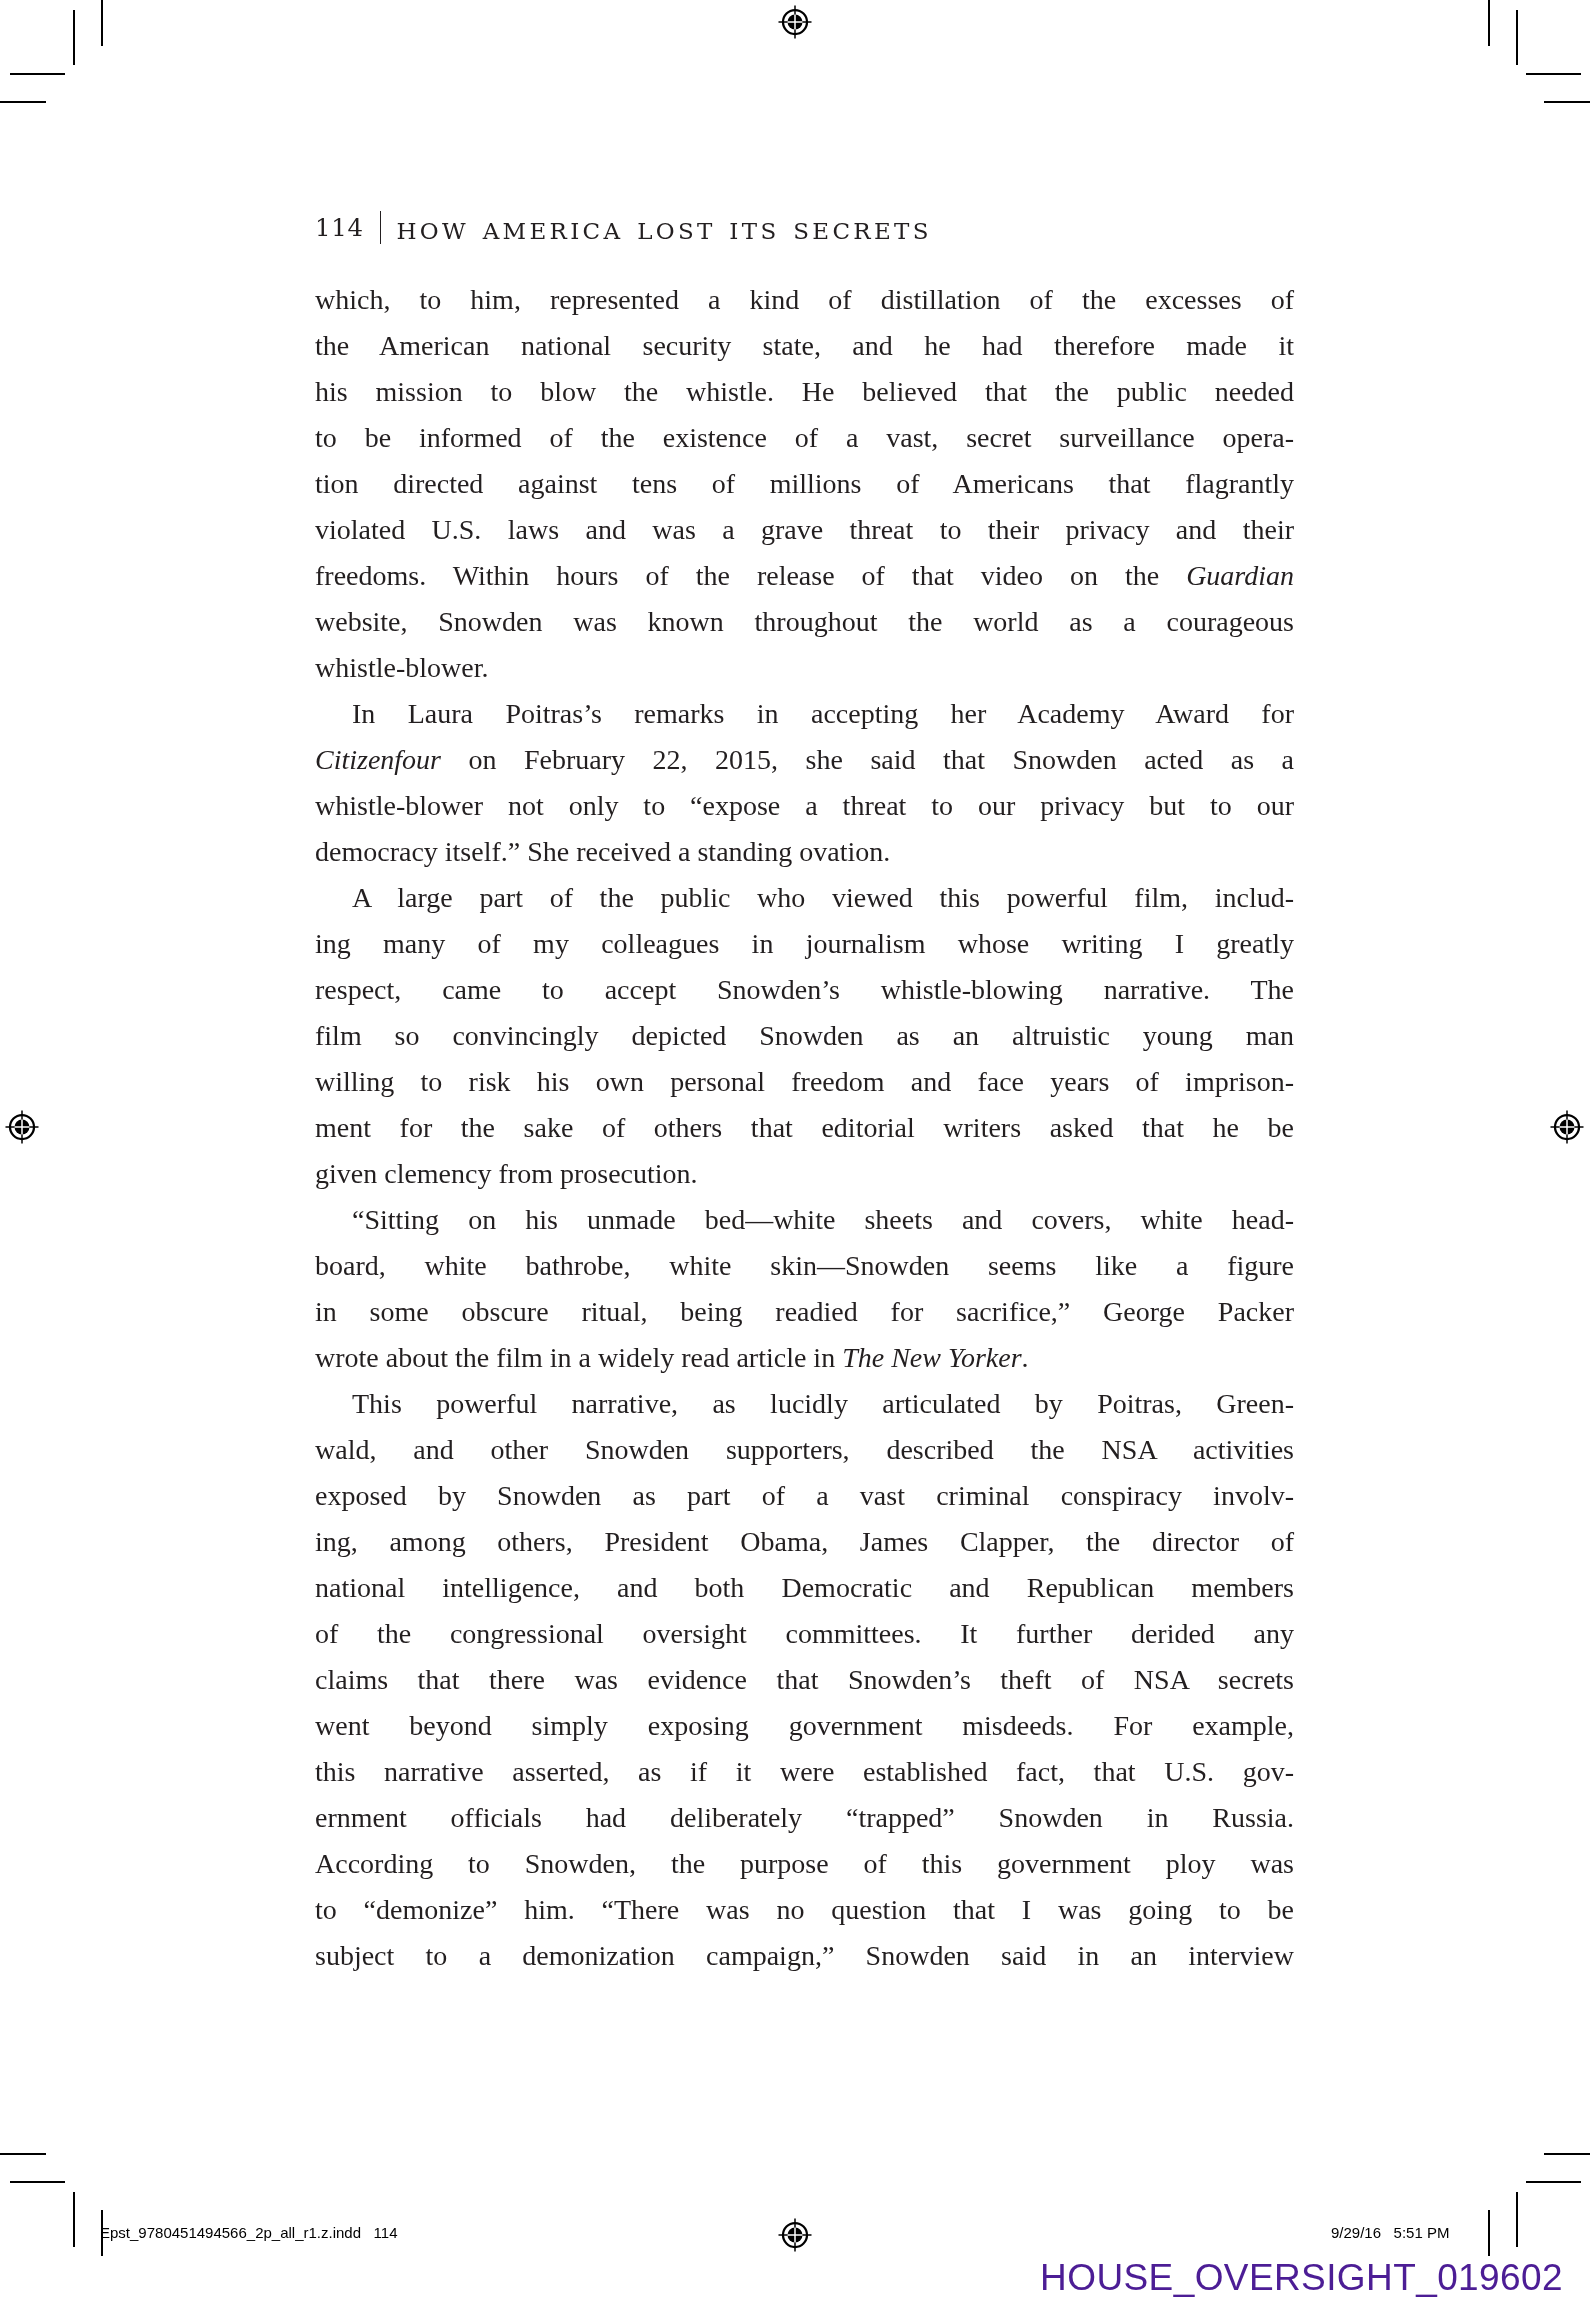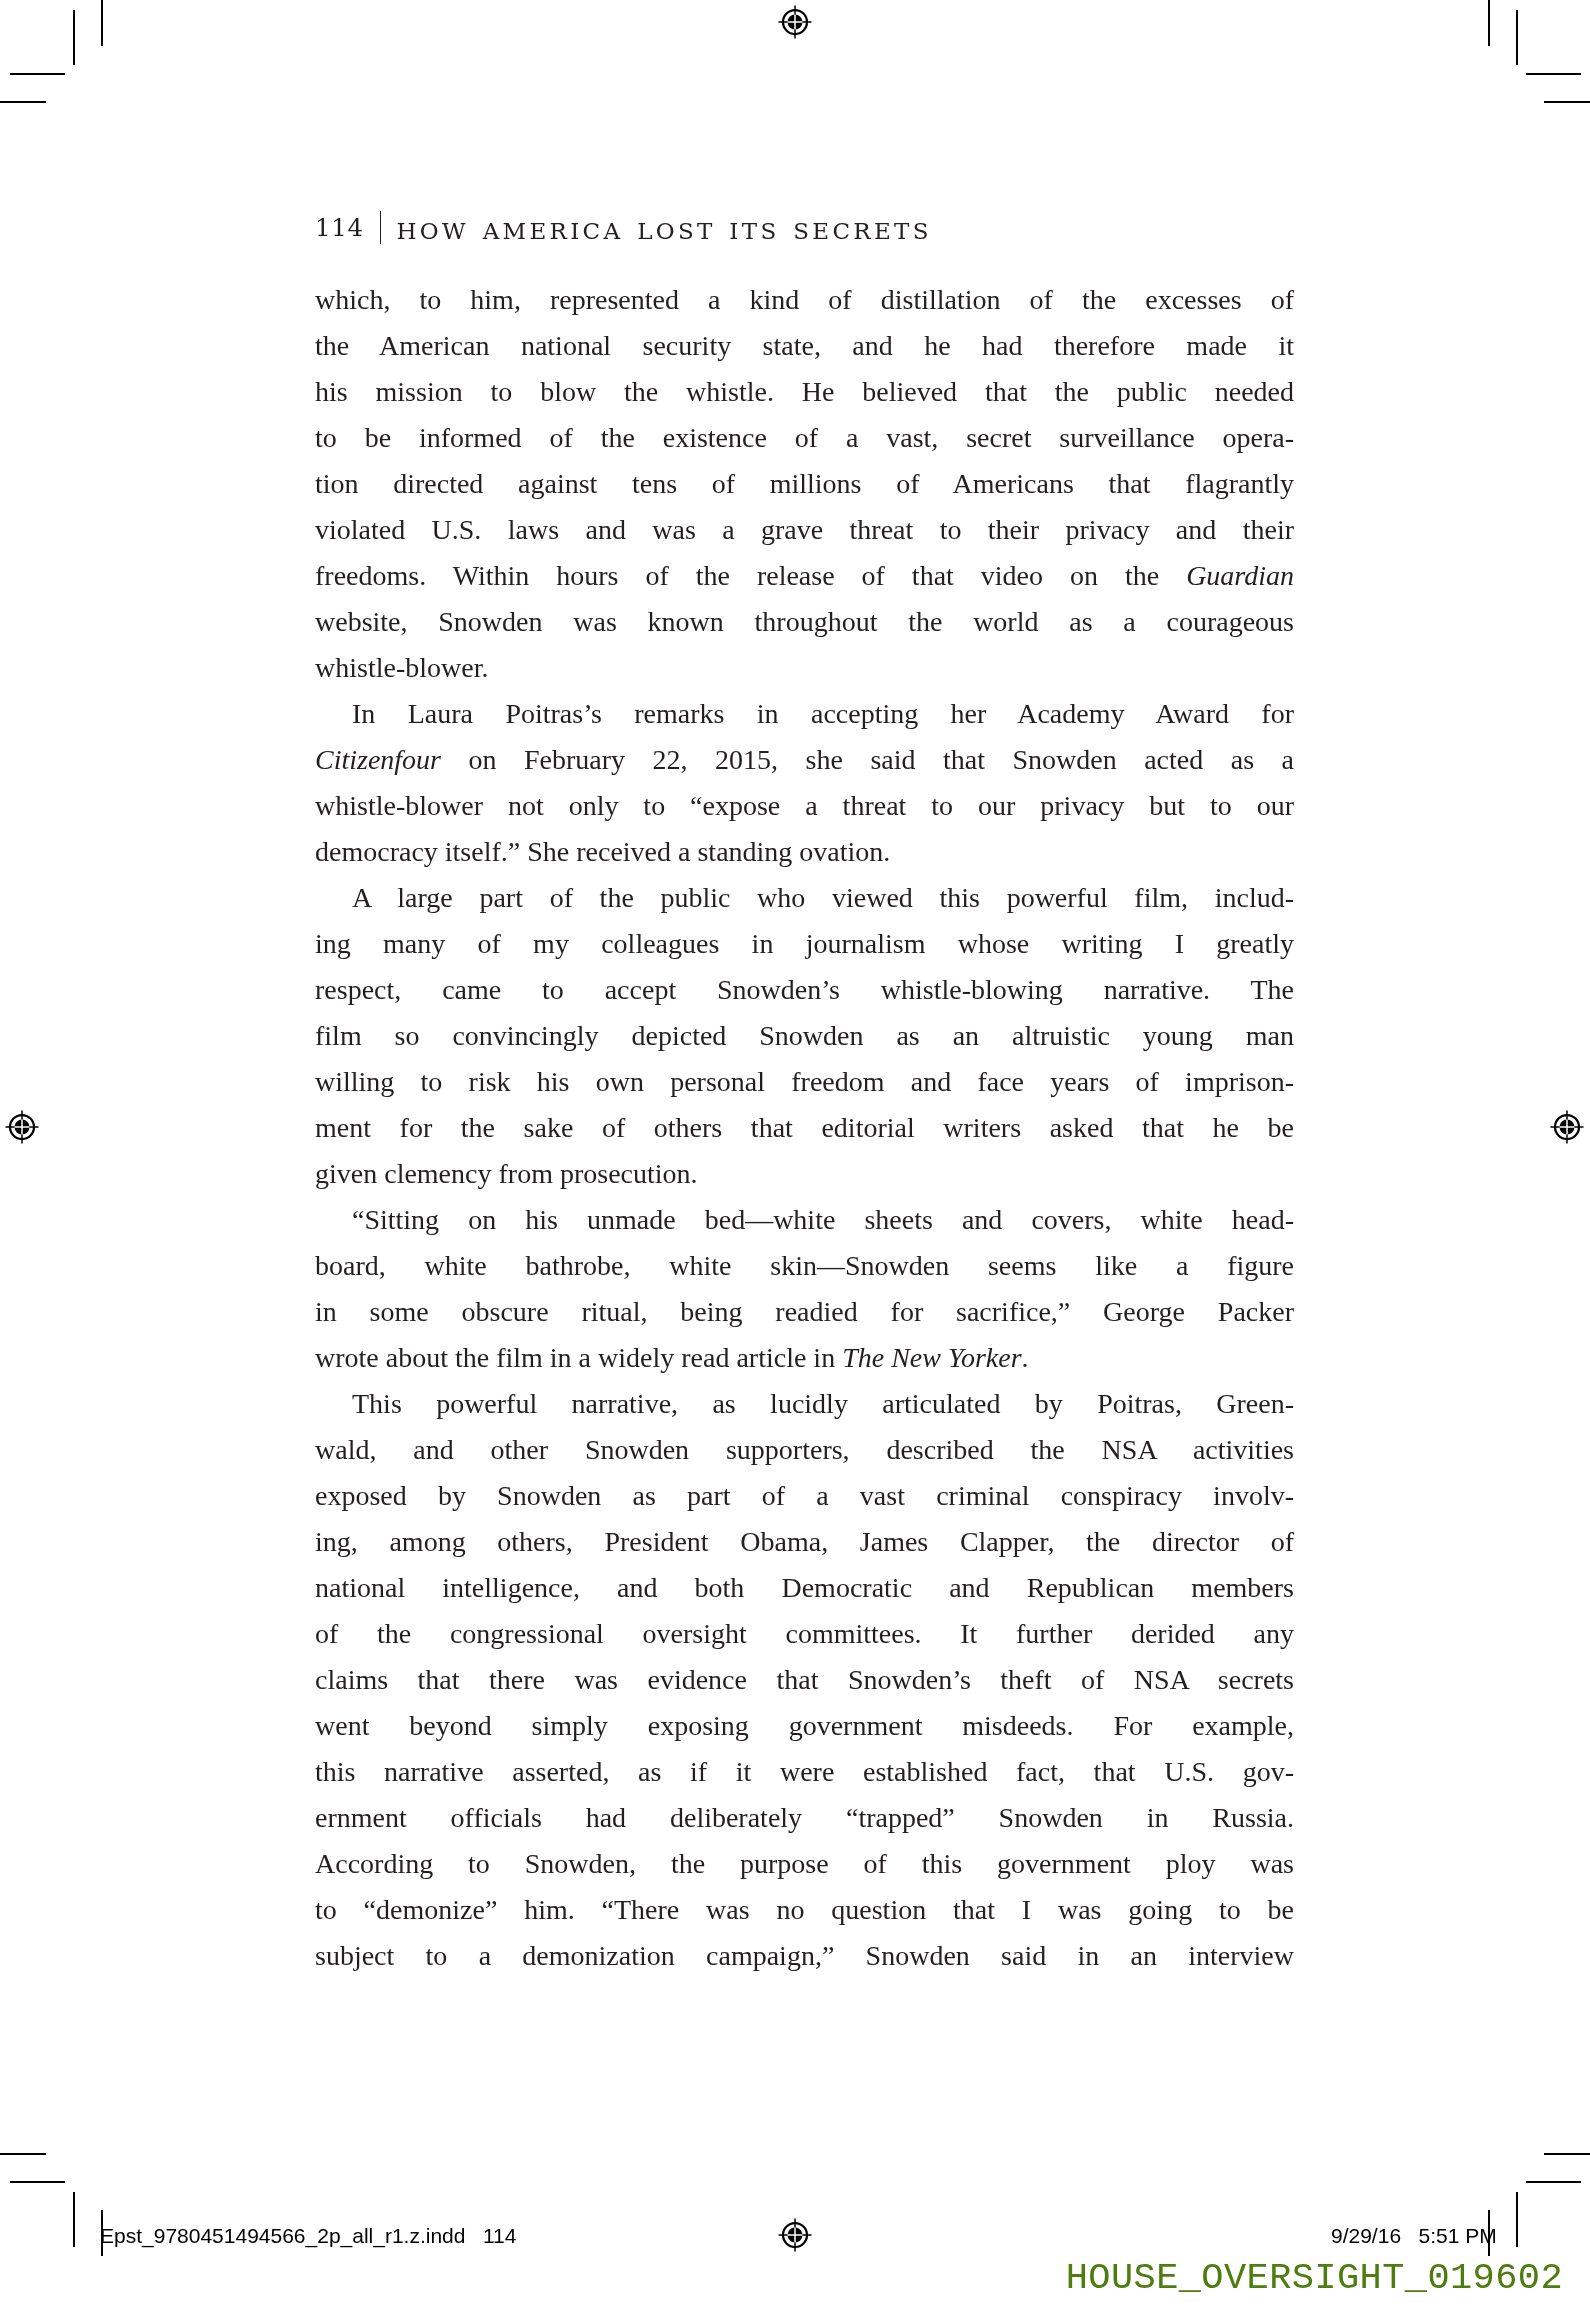--- a/index.html
+++ b/index.html
@@ -76,34 +76,34 @@
     }
     .body-text .line.indent {
       padding-left: 37px;
     }
     .body-text i {
       font-style: italic;
     }
     .slug {
       position: absolute;
       font-family: "Liberation Sans", sans-serif;
-      font-size: 21px;
+      font-size: 15px;
       color: #000000;
       white-space: nowrap;
       text-align: right;
     }
     .slug-file { left: 100px; top: 2224px; }
     .slug-date { left: 1331px; top: 2224px; }
     .bates {
       position: absolute;
       right: 27px;
       top: 2257px;
-      font-family: Liberation Mono, monospace;
+      font-family: Liberation Sans, sans-serif;
       font-size: 37px;
-      color: #4d7c0f;
+      color: #4c1d95;
       white-space: nowrap;
       letter-spacing: 0.4px;
     }
   </style>
 </head>
 <body>
 
 <div class="crop" style="left:73px;top:9.6px;width:2.2px;height:55px;"></div>
 <div class="crop" style="left:101px;top:0px;width:2.2px;height:46px;"></div>
 <div class="crop" style="left:9.6px;top:73px;width:55px;height:2.2px;"></div>

